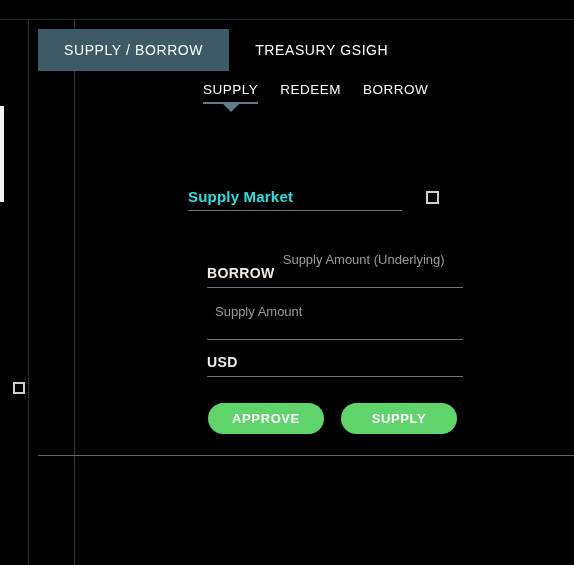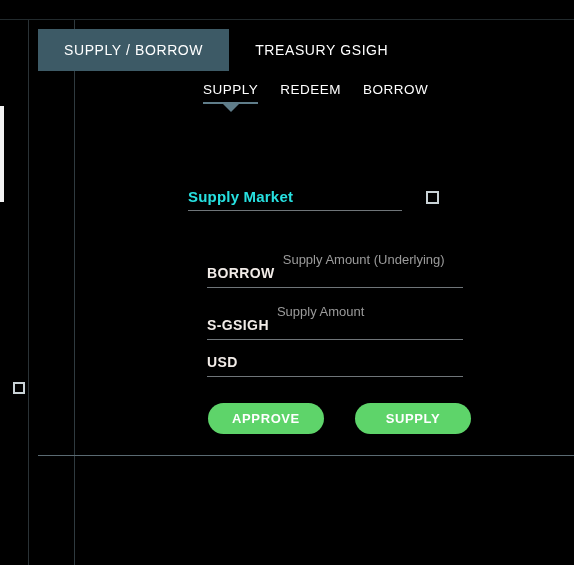--- a/index.html
+++ b/index.html
@@ -231,21 +231,21 @@
     height: 1px;
     background: #6f7579;
   }
 
   
   .button-row {
     position: absolute;
     left: 208px;
     top: 253px;
     display: flex;
-    gap: 31px;
+    gap: 17px;
     justify-content: space-between;
   }
   .pill-button {
     border: none;
     outline: none;
     border-radius: 18px;
     background: #5ed46a;
     color: #ffffff;
     font-family: "Liberation Sans", sans-serif;
     font-size: 13px;
@@ -312,21 +312,20 @@
       <div class="placeholder-square select-market-icon"></div>
     </div>
 
     <div class="field-row r1">
       <span class="field-unit">BORROW</span>
       <input class="field-input" type="text" placeholder="Supply Amount (Underlying)" style="">
       <div class="field-underline"></div>
     </div>
 
     <div class="field-row r2">
-      <span class="field-unit">S-GSIGH</span>
       <input class="field-input" type="text" placeholder="Supply Amount" style="">
       <div class="field-underline"></div>
     </div>
 
     <div class="field-row r3">
       <span class="field-unit">USD</span>
       <div class="field-underline"></div>
     </div>
 
     <div class="button-row">

